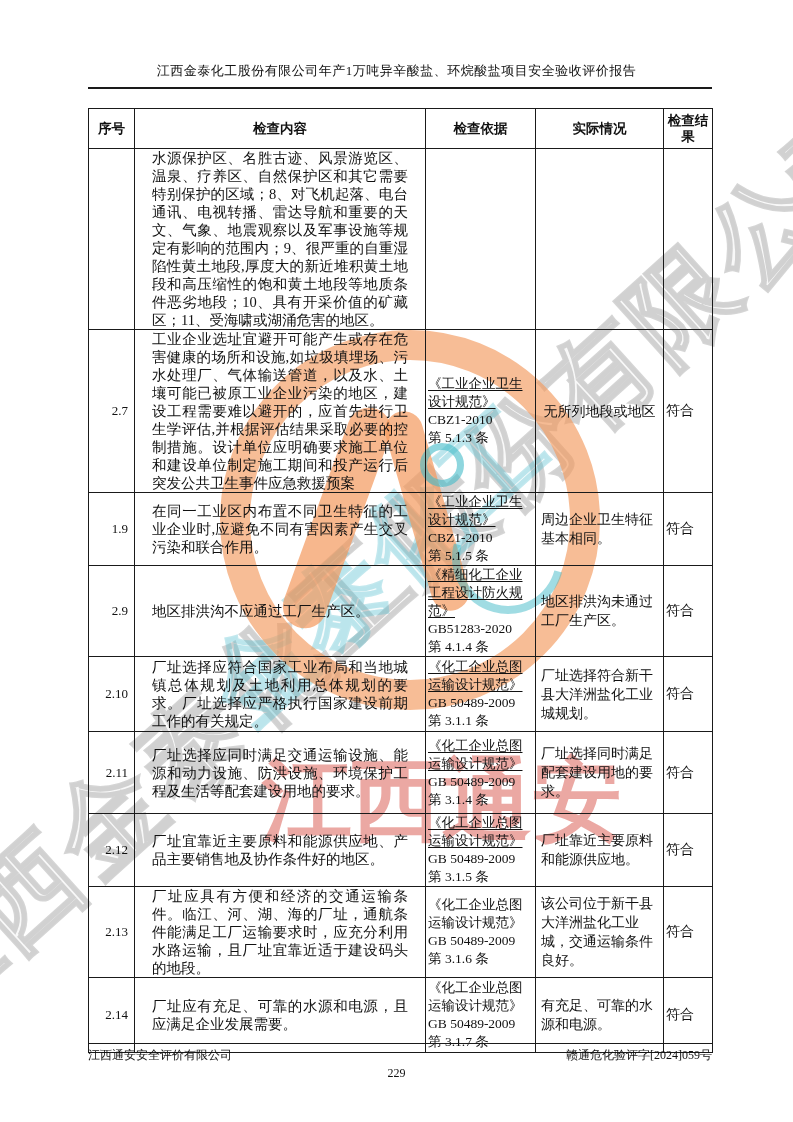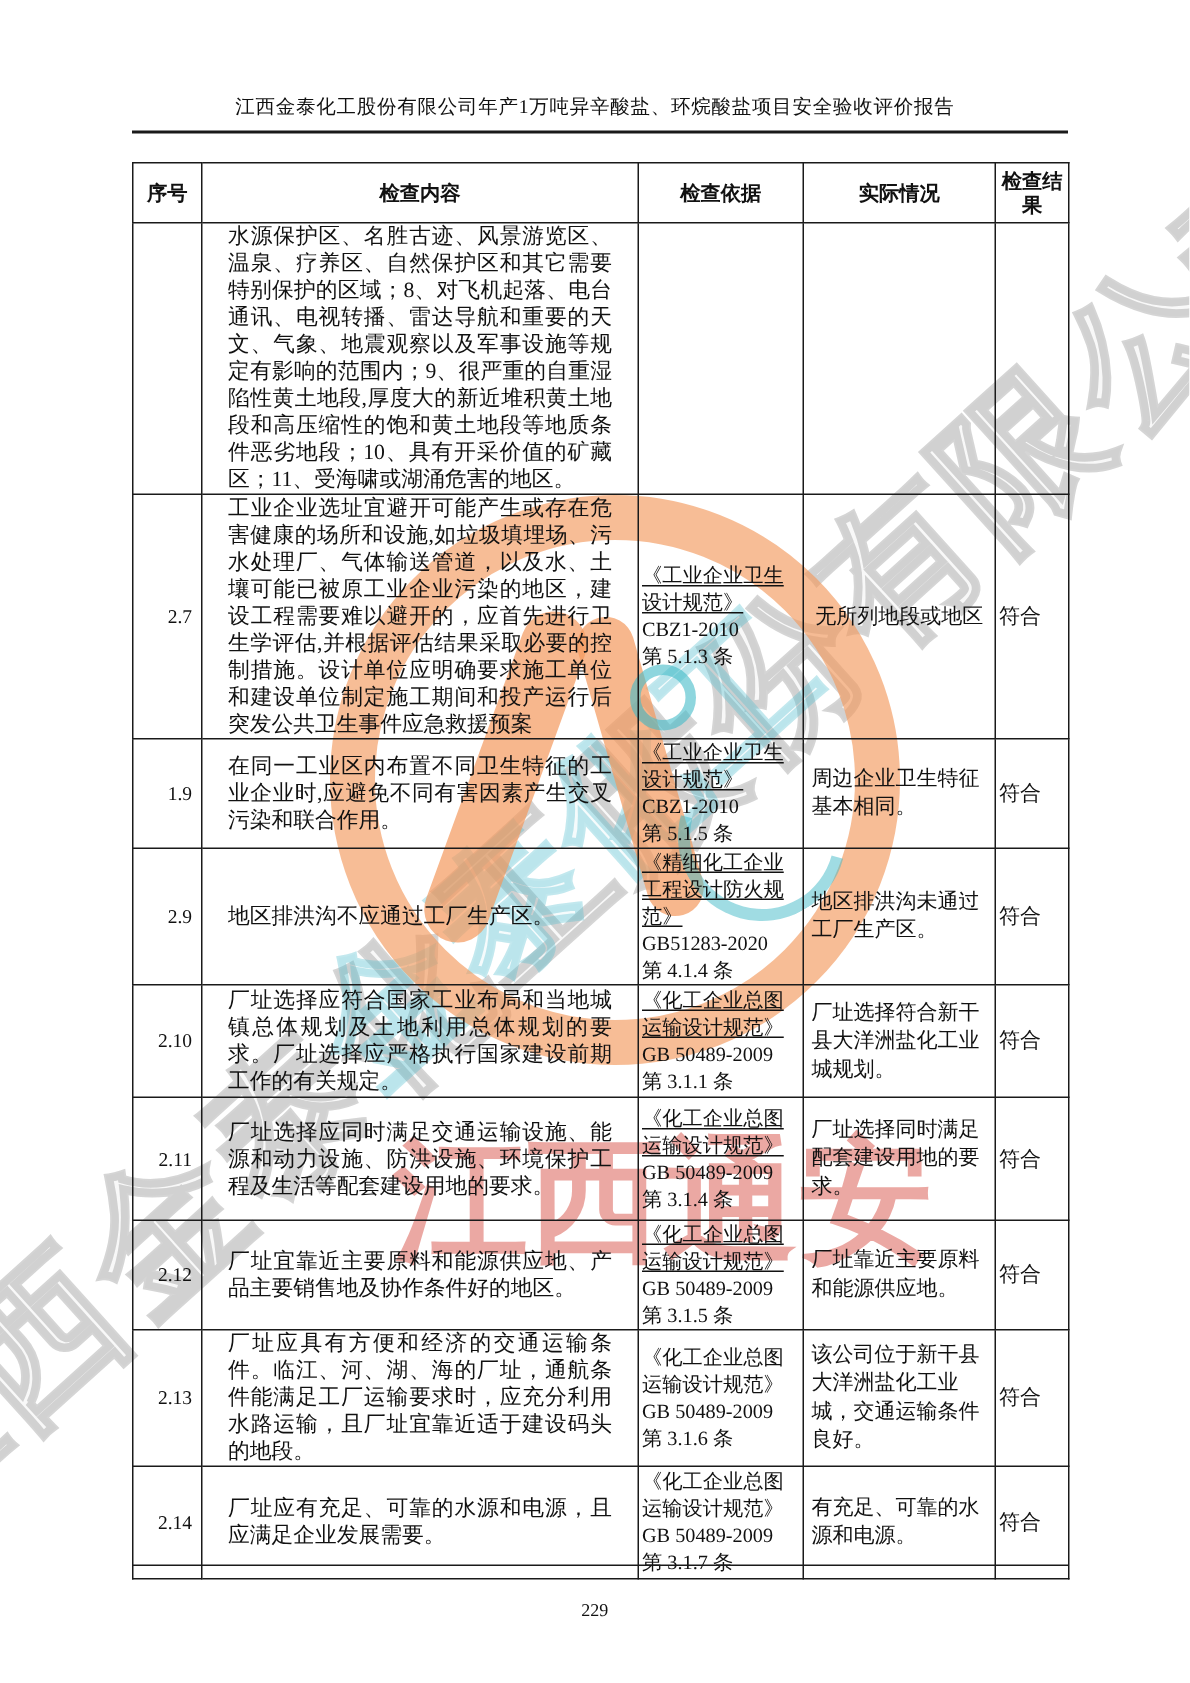--- a/index.html
+++ b/index.html
@@ -217,15 +217,19 @@
           <td class="col-no">2.14</td>
           <td class="col-content">厂址应有充足、可靠的水源和电源，且应满足企业发展需要。</td>
           <td class="col-basis"><div class="basis-title">《化工企业总图运输设计规范》</div><div>GB 50489-2009</div><div>第 3.1.7 条</div></td>
           <td class="col-actual">有充足、可靠的水源和电源。</td>
           <td class="col-result">符合</td>
         </tr>
       </tbody>
   </table>
 
   <div class="footer-rule"></div>
+  <div class="doc-footer">
+    <span>江西通安安全评价有限公司</span>
+    <span>赣通危化验评字[2024]059号</span>
+  </div>
   <div class="page-number">229</div>
 
 </div>
 
 </body></html>

